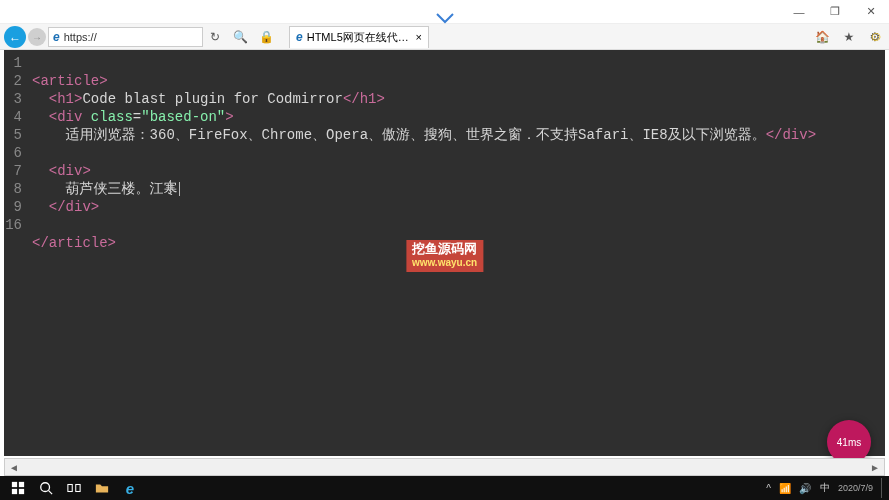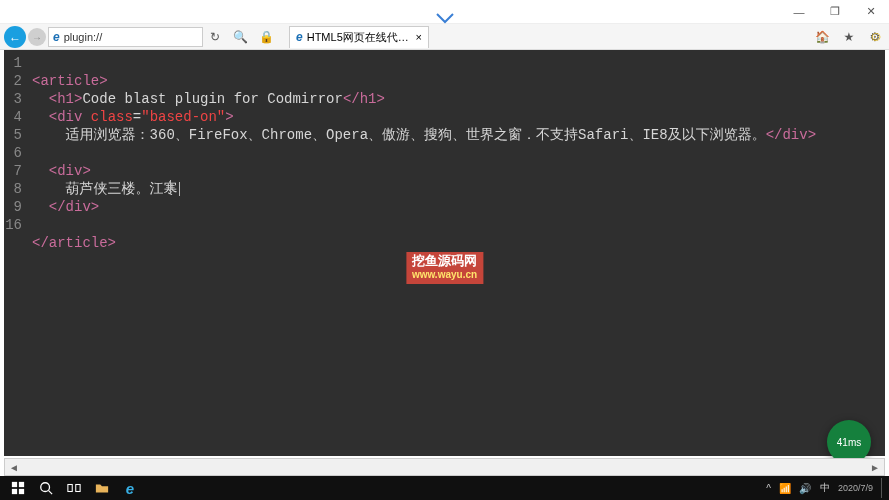--- a/index.html
+++ b/index.html
@@ -18,37 +18,37 @@
 .tab { margin-left:10px; height:22px; border:1px solid #ccc; border-bottom:none; background:#fff; display:flex; align-items:center; padding:0 6px; font-size:11px; gap:4px; max-width:140px;}
 .tab span.t{white-space:nowrap;overflow:hidden;text-overflow:ellipsis;}
 .ie-e{color:#1a6fb5;font-weight:bold;font-style:italic;font-size:12px;}
 .down-arr{width:889px;position:absolute;top:0;display:flex;justify-content:center;pointer-events:none;}
 .down-arr svg{width:24px;height:24px;color:#3a7fd5;margin-top:6px;}
 
 .editor { position:absolute; top:50px; left:4px; right:4px; bottom:44px; background:#2f2f2f; display:flex; font-family:Consolas,"Courier New",monospace; font-size:14px; line-height:18px; }
 .gutter { width:22px; background:#2f2f2f; color:#888; text-align:right; padding:4px 4px 0 0; }
 .code { flex:1; padding:4px 0 0 6px; color:#ccc; white-space:pre; position:relative; }
 .tg { color:#c96c9b;text-align:center; }
-.attn { color:#ef4444; }
+.attn { color:#86efac; }
 .tx { color:#d6d6d6; }
 .cursor{display:inline-block;width:1px;height:14px;background:#bbb;vertical-align:middle;margin-left:1px;}
 .caret-secondary{position:absolute;width:1px;height:14px;background:#bbb;}
 
-.watermark{position:absolute;top:240px;left:50%;transform:translateX(-50%);background:#c5453a;color:#fff;padding:2px 6px;text-align:center;line-height:14px;font-size:13px;font-weight:bold;white-space:nowrap;margin-top:12px;}
+.watermark{position:absolute;top:240px;left:50%;transform:translateX(-50%);background:#c5453a;color:#fff;padding:2px 6px;text-align:center;line-height:14px;font-size:13px;font-weight:bold;white-space:nowrap;}
 .watermark .url{font-size:10px;color:#ffe36b;font-weight:bold;}
 
 .scroll-h{position:absolute;left:4px;right:4px;bottom:24px;height:18px;background:#f0f0f0;display:flex;align-items:center;justify-content:space-between;color:#666;font-size:10px;border:1px solid #ccc;}
 .scroll-h .ar{width:18px;text-align:center;}
 
 .taskbar{position:absolute;left:0;right:0;bottom:0;height:24px;background:#101010;display:flex;align-items:center;padding:0 4px;color:#fff;}
 .tb-ic{width:28px;height:24px;display:flex;align-items:center;justify-content:center;}
 .tb-ic svg{width:14px;height:14px;}
 .tray{margin-left:auto;display:flex;align-items:center;gap:8px;font-size:10px;color:#ccc;}
 .date{font-size:9px;color:#aaa;filter:blur(0.5px);}
-.fab{position:absolute;right:18px;bottom:36px;width:44px;height:44px;border-radius:50%;background:#15803d;box-shadow:0 2px 8px rgba(0,0,0,.4);display:flex;align-items:center;justify-content:center;color:#fff;font-size:10px;}
+.fab{position:absolute;right:18px;bottom:36px;width:44px;height:44px;border-radius:50%;background:#be185d;box-shadow:0 2px 8px rgba(0,0,0,.4);display:flex;align-items:center;justify-content:center;color:#fff;font-size:10px;}
 .smile{position:absolute;right:6px;top:28px;color:#e8b500;font-size:14px;}
 </style>
 </head>
 <body>
 
 <div class="titlebar">
   <div class="win-btn">—</div>
   <div class="win-btn">❐</div>
   <div class="win-btn">✕</div>
 </div>
@@ -57,21 +57,21 @@
   <svg viewBox="0 0 24 24" fill="none" stroke="currentColor" stroke-width="2">
       <path d="M4 8 L12 16 L20 8"></path>
     </svg>
 </div>
 
 <div class="nav">
   <div class="circ back">←</div>
   <div class="circ fwd">→</div>
   <div class="addr">
     <span class="ie-e">e</span>
-    <span>plugin://</span>
+    <span>https://</span>
   </div>
   <div class="icbox">
     <span class="nav-ic">↻</span>
     <span class="nav-ic">🔍</span>
     <span class="nav-ic">🔒</span>
   </div>
   <div class="tab">
     <span class="ie-e">e</span>
     <span class="t">HTML5网页在线代码编辑...</span>
     <span>×</span>

